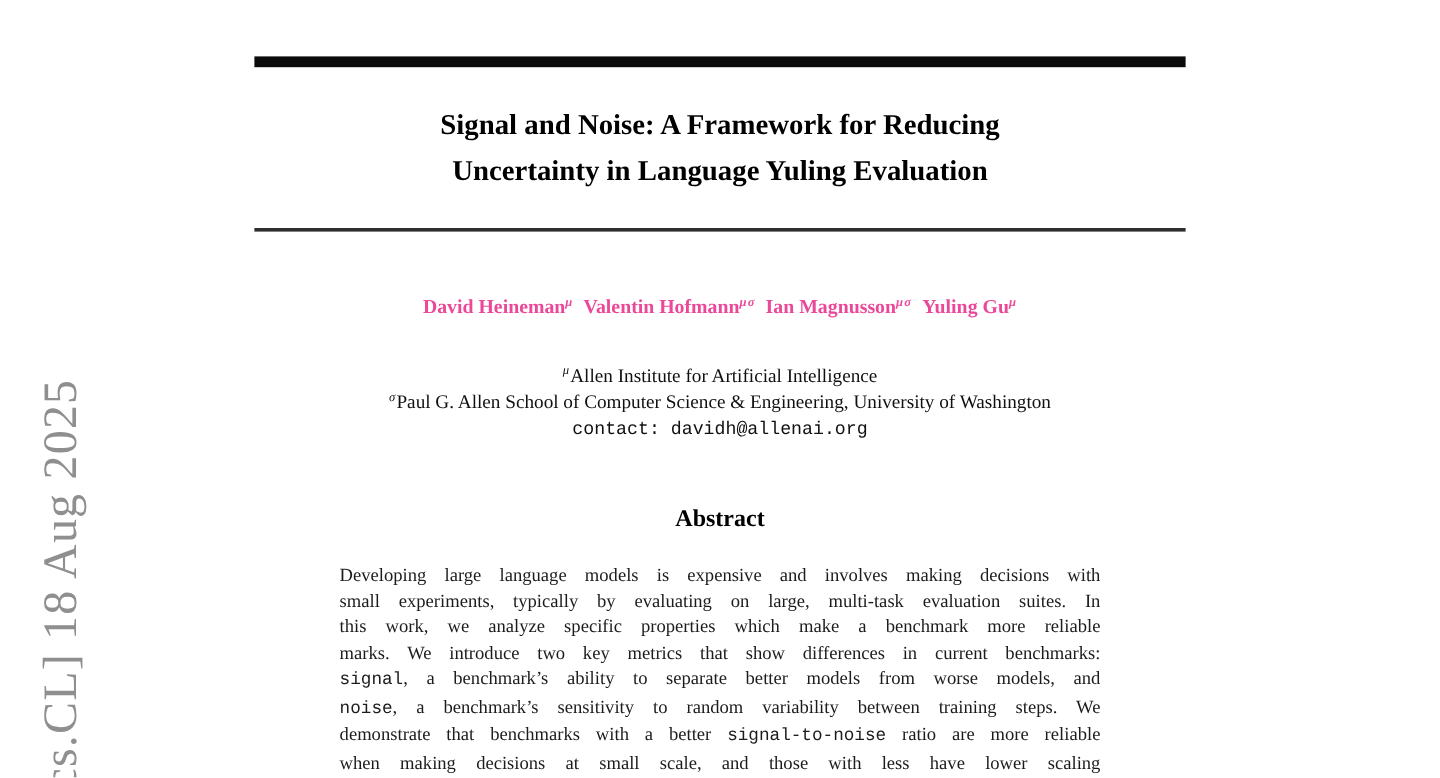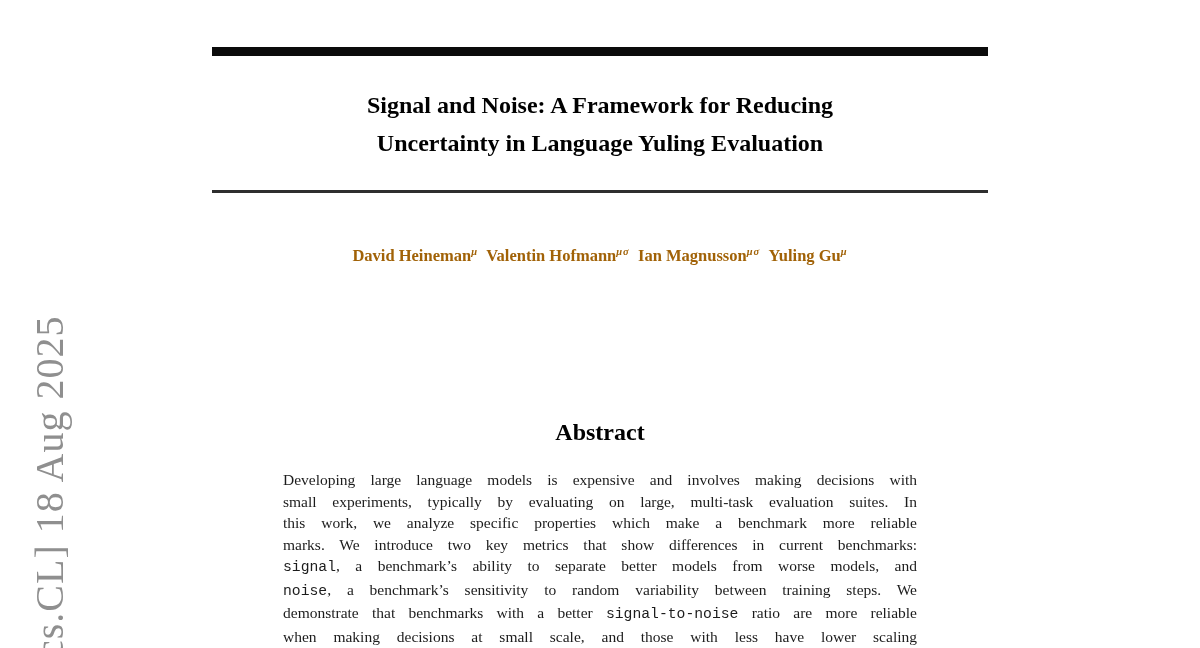--- a/index.html
+++ b/index.html
@@ -16,35 +16,35 @@
   
   .rule-thick{position:absolute;left:212px;top:47px;width:776px;height:9px;background:#0b0b0b;}
   .rule-thin{position:absolute;left:212px;top:190px;width:776px;height:3px;background:#2e2e2e;}
   .title{
     position:absolute;left:162px;top:86px;width:876px;margin:0;
     text-align:center;font-size:24px;line-height:38px;font-weight:bold;color:#000000;
   }
   .title .tl{display:block;}
   .authors{
     position:absolute;left:100px;top:245px;width:1000px;
-    text-align:center;font-weight:bold;font-size:16.5px;line-height:22px;color:#a16207;
+    text-align:center;font-weight:bold;font-size:16.5px;line-height:22px;color:#ec4899;
   }
   .affils{
     position:absolute;left:60px;top:303px;width:1080px;
     text-align:center;font-size:16px;line-height:22px;color:#101010;
   }
   sup{
     font-size:10.5px;font-style:italic;font-weight:normal;
     vertical-align:6px;line-height:0;letter-spacing:1px;
   }
   .authors sup{font-weight:bold;}
   code,.mono{font-family:"Liberation Mono",monospace;font-size:0.95em;}
   .abstract{position:absolute;left:283px;top:421px;width:634px;}
   .abstract-heading{
-    text-align:center;font-size:24px;font-weight:bold;color:#000000;
+    text-align:center;font-size:20px;font-weight:bold;color:#000000;
     line-height:22px;margin:0 0 26px 0;
   }
   .abstract-body{font-size:15.5px;line-height:21.5px;color:#1c1c1c;}
   .abs-line{
     text-align:justify;text-align-last:justify;-moz-text-align-last:justify;
     text-justify:inter-word;
   }
 </style>
 </head>
 <body>
@@ -59,20 +59,25 @@
     <span class="tl">Signal and Noise: A Framework for Reducing</span>
     <span class="tl">Uncertainty in Language Yuling Evaluation</span>
   </div>
 
   <div class="rule-thin"></div>
 
   <div class="authors">
     <div>David Heineman<sup>μ</sup> Valentin Hofmann<sup>μσ</sup> Ian Magnusson<sup>μσ</sup> Yuling Gu<sup>μ</sup></div>
   </div>
 
+  <div class="affils">
+    <div><sup>μ</sup>Allen Institute for Artificial Intelligence</div>
+    <div><sup>σ</sup>Paul G. Allen School of Computer Science &amp; Engineering, University of Washington</div>
+    <div class="mono">contact: davidh@allenai.org</div>
+  </div>
 
   <div class="abstract">
     <div class="abstract-heading">Abstract</div>
     <div class="abstract-body">
         <div class="abs-line">Developing large language models is expensive and involves making decisions with</div>
         <div class="abs-line">small experiments, typically by evaluating on large, multi-task evaluation suites. In</div>
         <div class="abs-line">this work, we analyze specific properties which make a benchmark more reliable</div>
         <div class="abs-line">marks. We introduce two key metrics that show differences in current benchmarks:</div>
         <div class="abs-line"><code>signal</code>, a benchmark’s ability to separate better models from worse models, and</div>
         <div class="abs-line"><code>noise</code>, a benchmark’s sensitivity to random variability between training steps. We</div>

